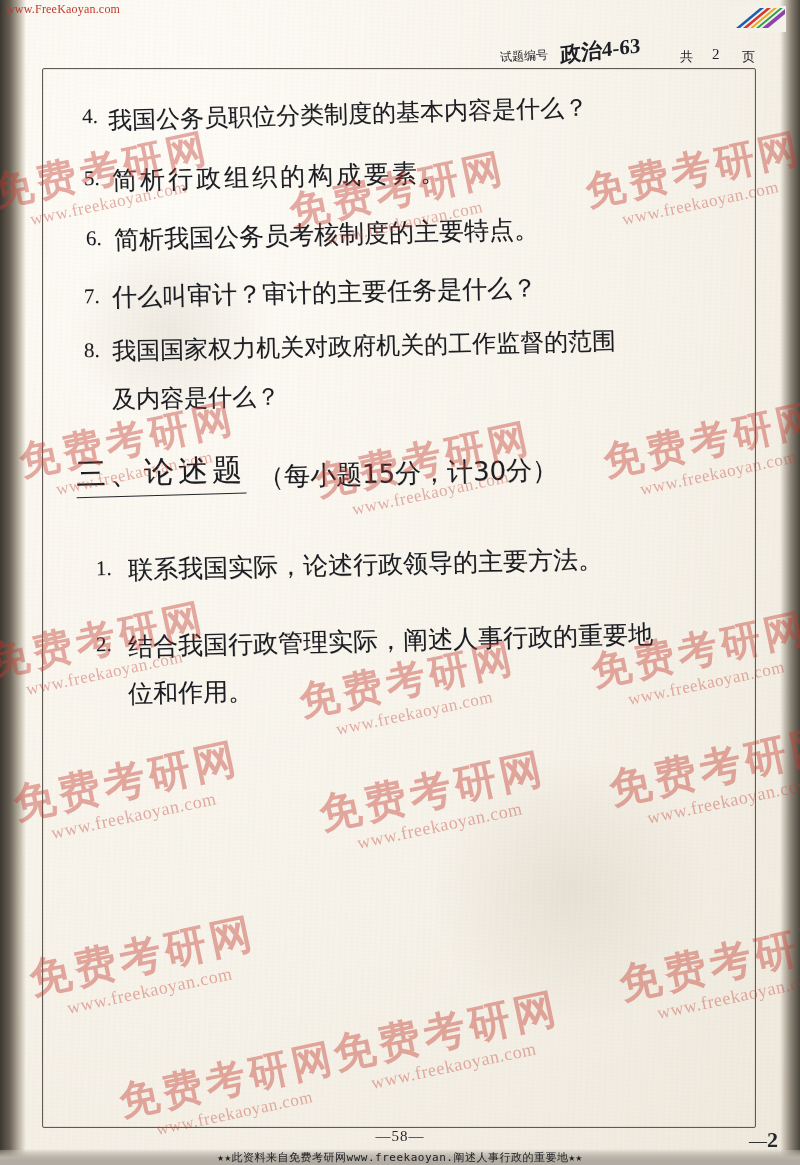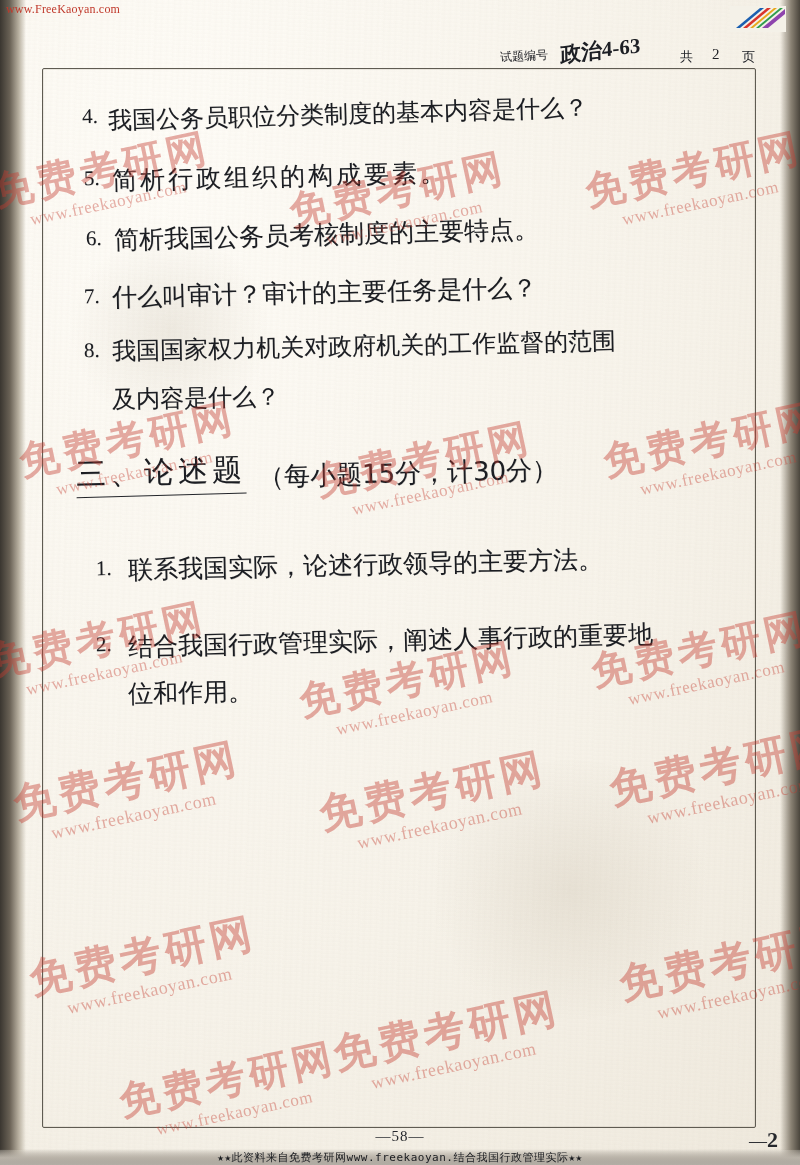--- a/index.html
+++ b/index.html
@@ -347,18 +347,18 @@
   <div class="wm" style="left:120px; top:1060px; transform:rotate(-12deg);">
     <div class="cn" style="font-size:40px;">免费考研网</div>
     <div class="url" style="font-size:17px;">www.freekaoyan.com</div>
   </div>
 
   <div class="footer-page footer-center">—58—</div>
   <div class="footer-page footer-right">
     <span class="dash">—</span><span>2</span>
   </div>
 
-  <div class="bottom-strip">★★此资料来自免费考研网www.freekaoyan.结合我国行政管理实际★★</div>
+  <div class="bottom-strip">★★此资料来自免费考研网www.freekaoyan.阐述人事行政的重要地★★</div>
 
   <div class="edge-left"></div>
   <div class="edge-right"></div>
   <div class="edge-bottom"></div>
 </div>
 
 </body></html>

